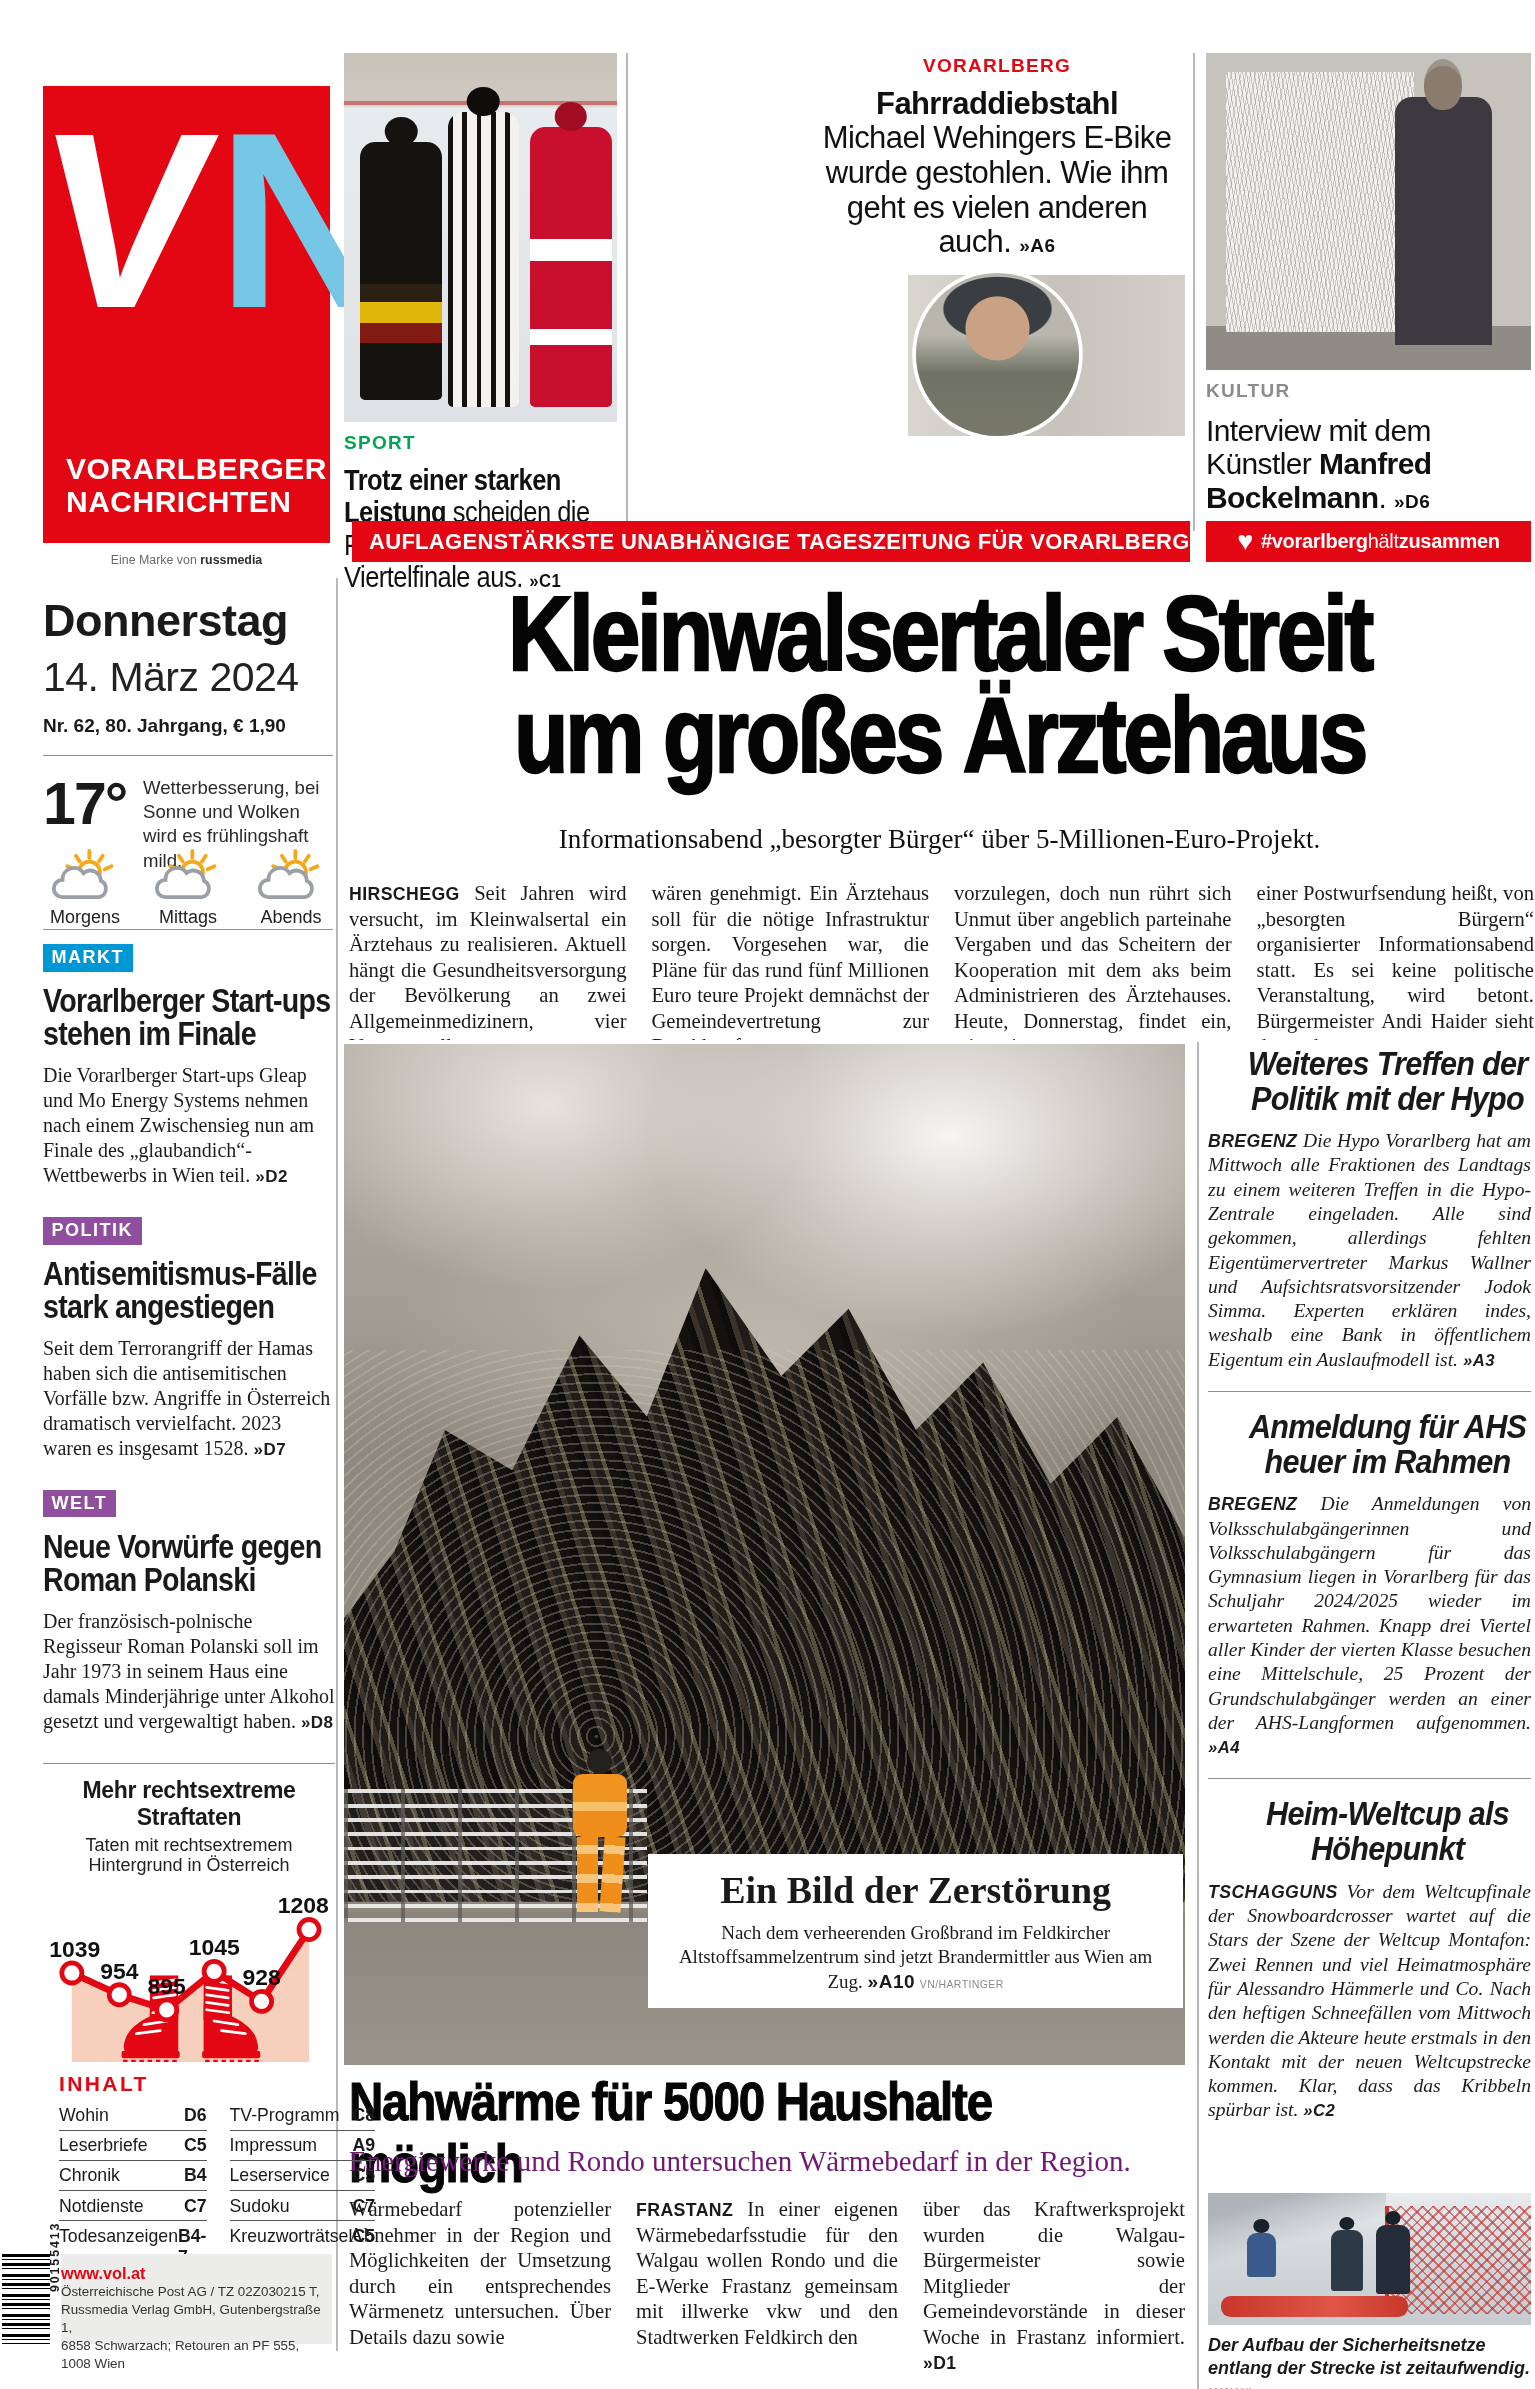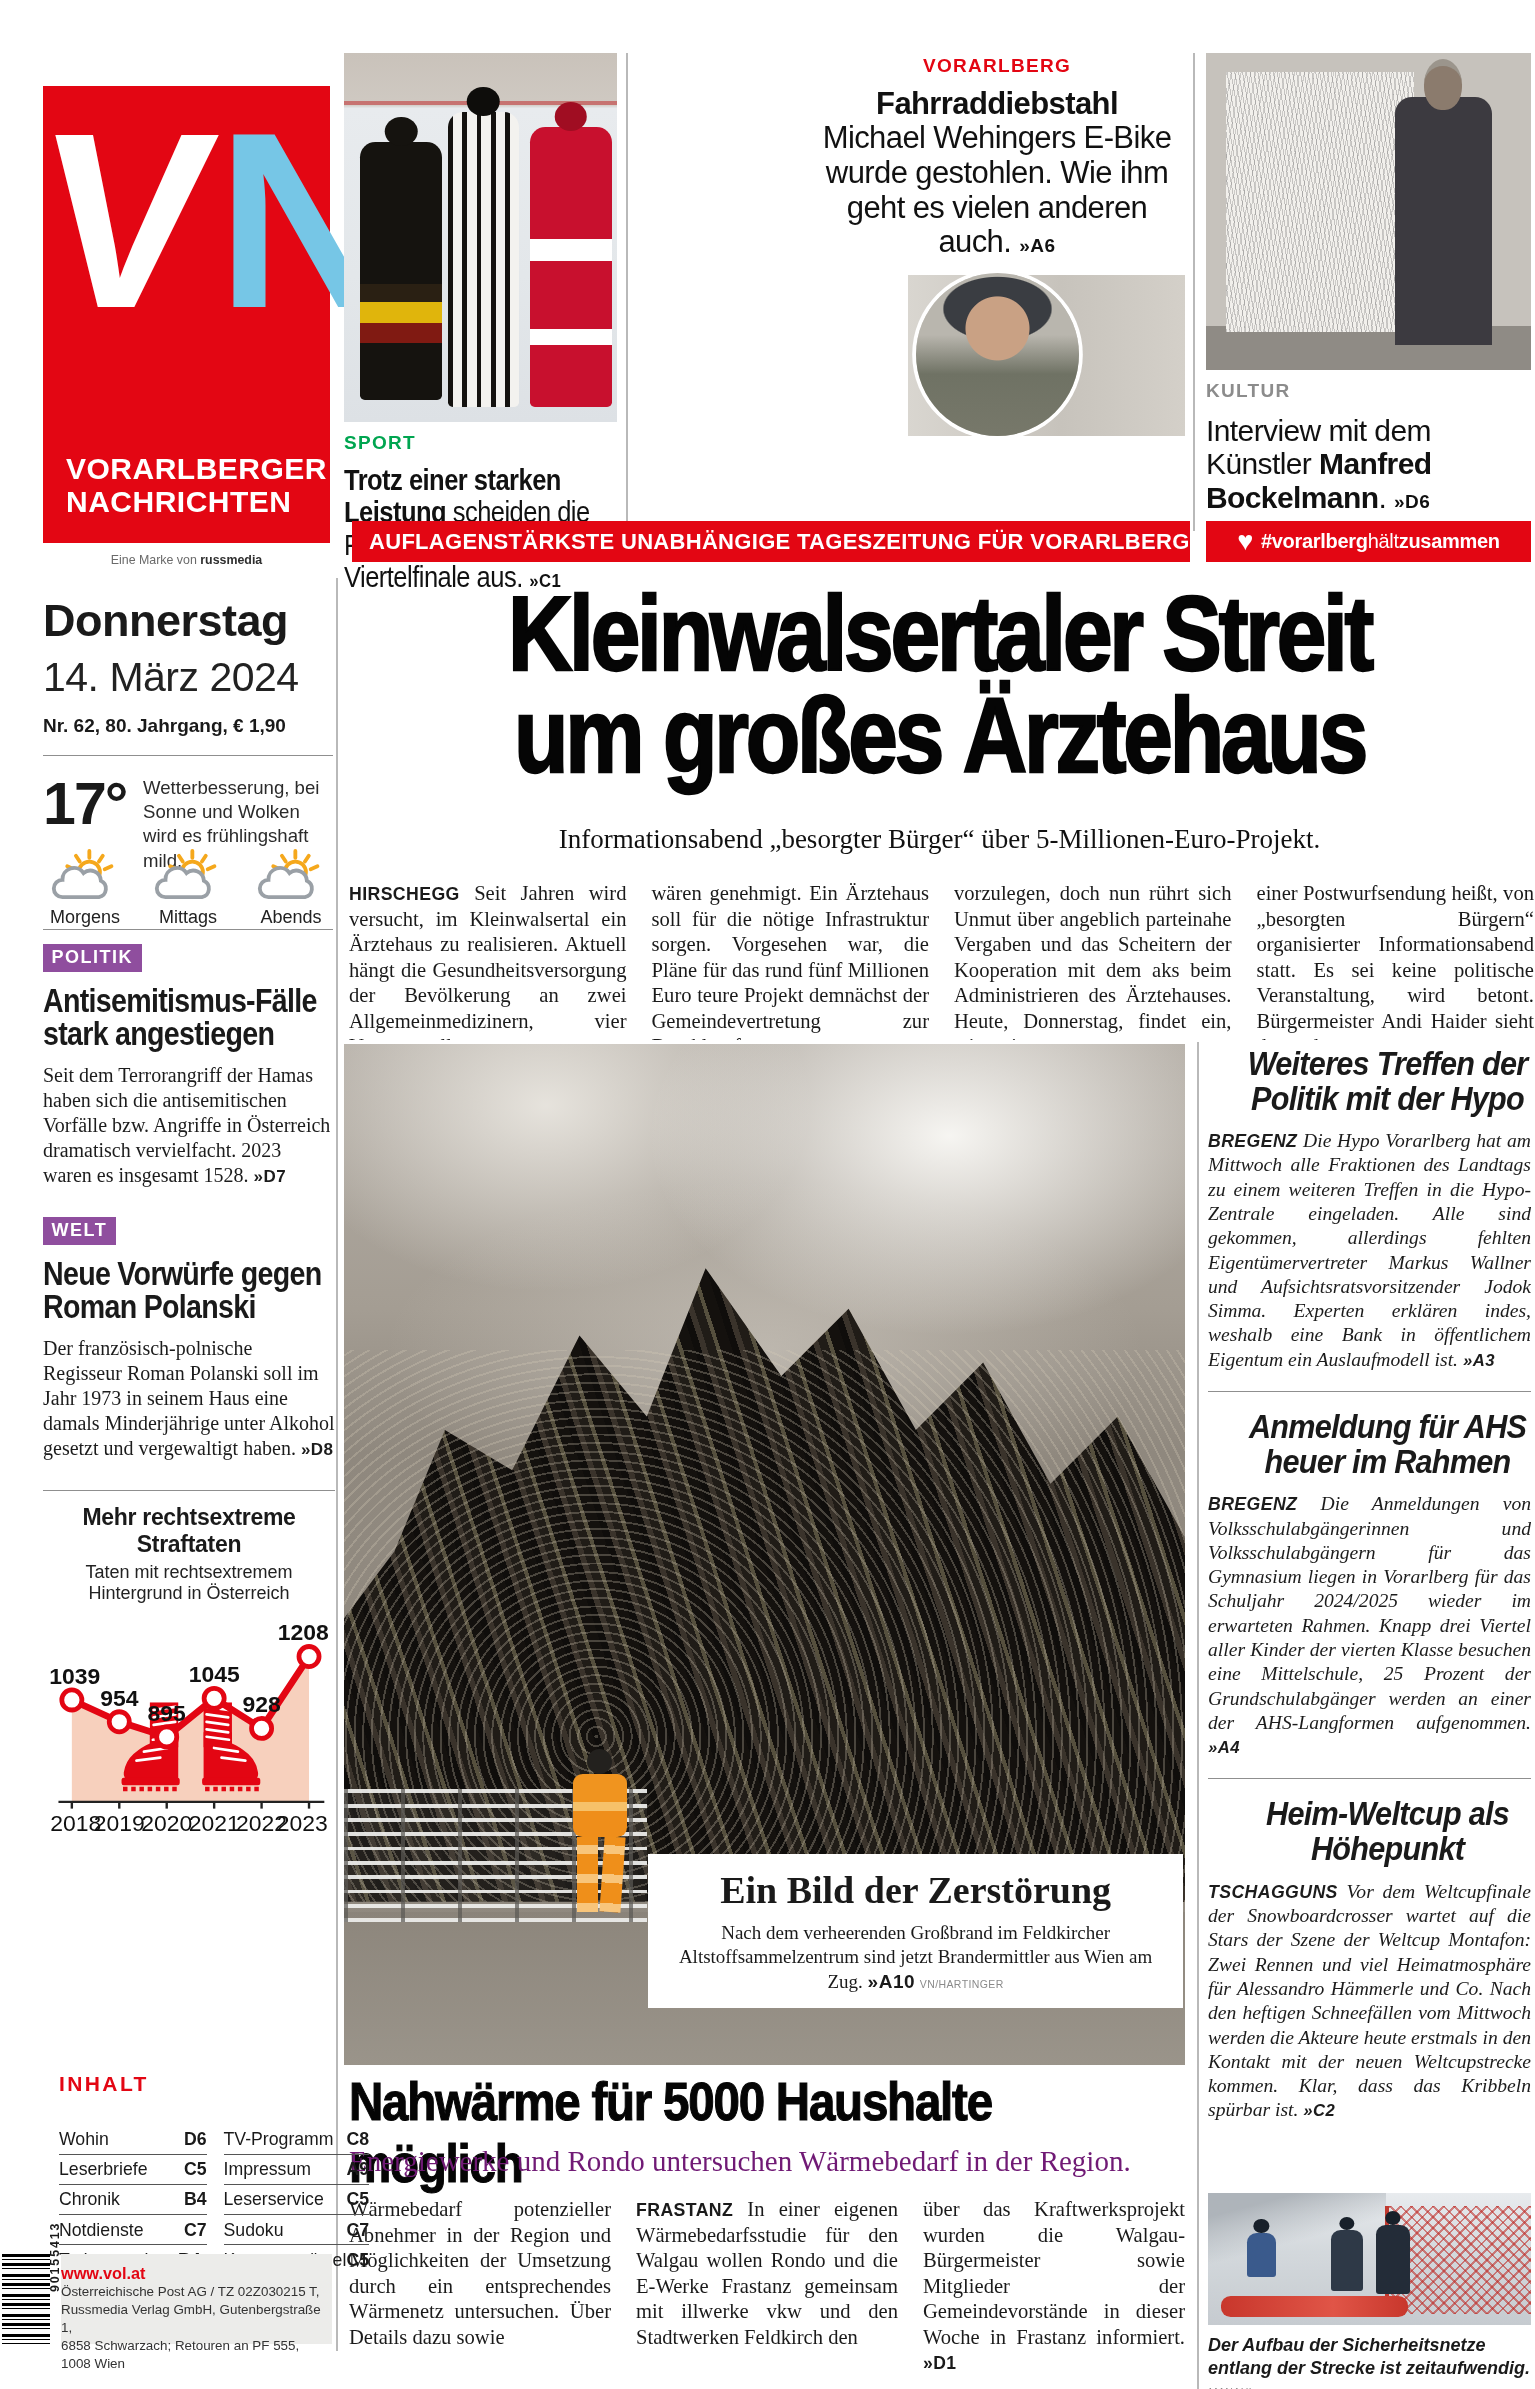--- a/index.html
+++ b/index.html
@@ -179,21 +179,21 @@
   
   .bot-hl{left:349px;top:2070px;width:836px;font-weight:700;font-size:54px;letter-spacing:-1.4px;
           color:#050505;-webkit-text-stroke:1.1px #050505;}
   .bot-sub{left:349px;top:2145px;width:836px;font-size:29px;color:#701a75;}
   .bot-cols{left:349px;top:2197px;width:836px;height:184px;display:flex;gap:25px;overflow:hidden;}
   .bot-cols .col{flex:1;font-size:20.6px;line-height:1.24;}
 
   
   .inhalt{left:59px;top:2072px;width:273px;}
   .inhalt-label{font-weight:700;font-size:21px;letter-spacing:2.4px;}
-  .inhalt-table{display:flex;gap:17px;margin-top:29px;}
+  .inhalt-table{display:flex;gap:23px;margin-top:5px;}
   .inhalt-col{flex:1;}
   .irow{display:flex;justify-content:space-between;font-size:17.7px;padding:4.3px 0 3.8px;border-bottom:1.9px solid #555;}
   .irow:last-child{border-bottom:none;}
   .irow .pg{font-weight:700;}
   .barcode{left:1.9px;top:2254px;width:48px;height:90px;background:
      repeating-linear-gradient(180deg,#000 0 2.9px,#fff 2.9px 4.8px,#000 4.8px 5.7px,#fff 5.7px 8.6px,#000 8.6px 12.4px,#fff 12.4px 14.3px,#000 14.3px 15.3px,#fff 15.3px 20px);}
   .bc-digits{left:48px;top:2292px;font-size:12.4px;font-weight:700;transform:rotate(-90deg);transform-origin:left top;letter-spacing:1.9px;}
   .footer-box{left:61px;top:2254px;width:271px;height:90px;background:#ececea;
      padding-top:9.6px;box-sizing:border-box;}
   .footer-url{color:#e30613;font-weight:700;font-size:16.3px;}
@@ -320,20 +320,25 @@
   </div>
   <div class="abs lead-sub serif">Informationsabend „besorgter Bürger“ über 5-Millionen-Euro-Projekt.</div>
   <div class="abs lead-cols">
     <p class="col serif jst bodytxt" style="margin:0;"><b class="dl">HIRSCHEGG</b> <span>Seit Jahren wird versucht, im Kleinwalsertal ein Ärztehaus zu realisieren. Aktuell hängt die Gesundheitsversorgung der Bevölkerung an zwei Allgemeinmedizinern, vier Vertragsstellen</span></p>
     <p class="col serif jst bodytxt" style="margin:0;"><span>wären genehmigt. Ein Ärztehaus soll für die nötige Infrastruktur sorgen. Vorgesehen war, die Pläne für das rund fünf Millionen Euro teure Projekt demnächst der Gemeindevertretung zur Beschlussfassung</span></p>
     <p class="col serif jst bodytxt" style="margin:0;"><span>vorzulegen, doch nun rührt sich Unmut über angeblich parteinahe Vergaben und das Scheitern der Kooperation mit dem aks beim Administrieren des Ärztehauses. Heute, Donnerstag, findet ein, wie es in</span></p>
     <p class="col serif jst bodytxt" style="margin:0;"><span>einer Postwurfsendung heißt, von „besorgten Bürgern“ organisierter Informationsabend statt. Es sei keine politische Veranstaltung, wird betont. Bürgermeister Andi Haider sieht das anders.</span> <b class="sref">»A2</b></p>
   </div>
 
   <div class="abs sidebar">
+    <div class="sb-story">
+      <span class="sb-label" style="background: rgb(0, 152, 212);">MARKT</span>
+      <div class="sb-hl condense-l">Vorarlberger Start-ups stehen im Finale</div>
+      <p class="sb-body serif bodytxt" style="margin:0;"><span>Die Vorarlberger Start-ups Gleap und Mo Energy Systems nehmen nach einem Zwischensieg nun am Finale des „glaubandich“-Wettbewerbs in Wien teil.</span> <b class="sref">»D2</b></p>
+    </div>
     <div class="sb-story">
       <span class="sb-label" style="background: rgb(143, 78, 158);">POLITIK</span>
       <div class="sb-hl condense-l">Antisemitismus-Fälle stark angestiegen</div>
       <p class="sb-body serif bodytxt" style="margin:0;"><span>Seit dem Terrorangriff der Hamas haben sich die antisemitischen Vorfälle bzw. Angriffe in Österreich dramatisch vervielfacht. 2023 waren es insgesamt 1528.</span> <b class="sref">»D7</b></p>
     </div>
     <div class="sb-story">
       <span class="sb-label" style="background: rgb(143, 78, 158);">WELT</span>
       <div class="sb-hl condense-l">Neue Vorwürfe gegen Roman Polanski</div>
       <p class="sb-body serif bodytxt" style="margin:0;"><span>Der französisch-polnische Regisseur Roman Polanski soll im Jahr 1973 in seinem Haus eine damals Minderjährige unter Alkohol gesetzt und vergewaltigt haben.</span> <b class="sref">»D8</b></p>
     </div>

